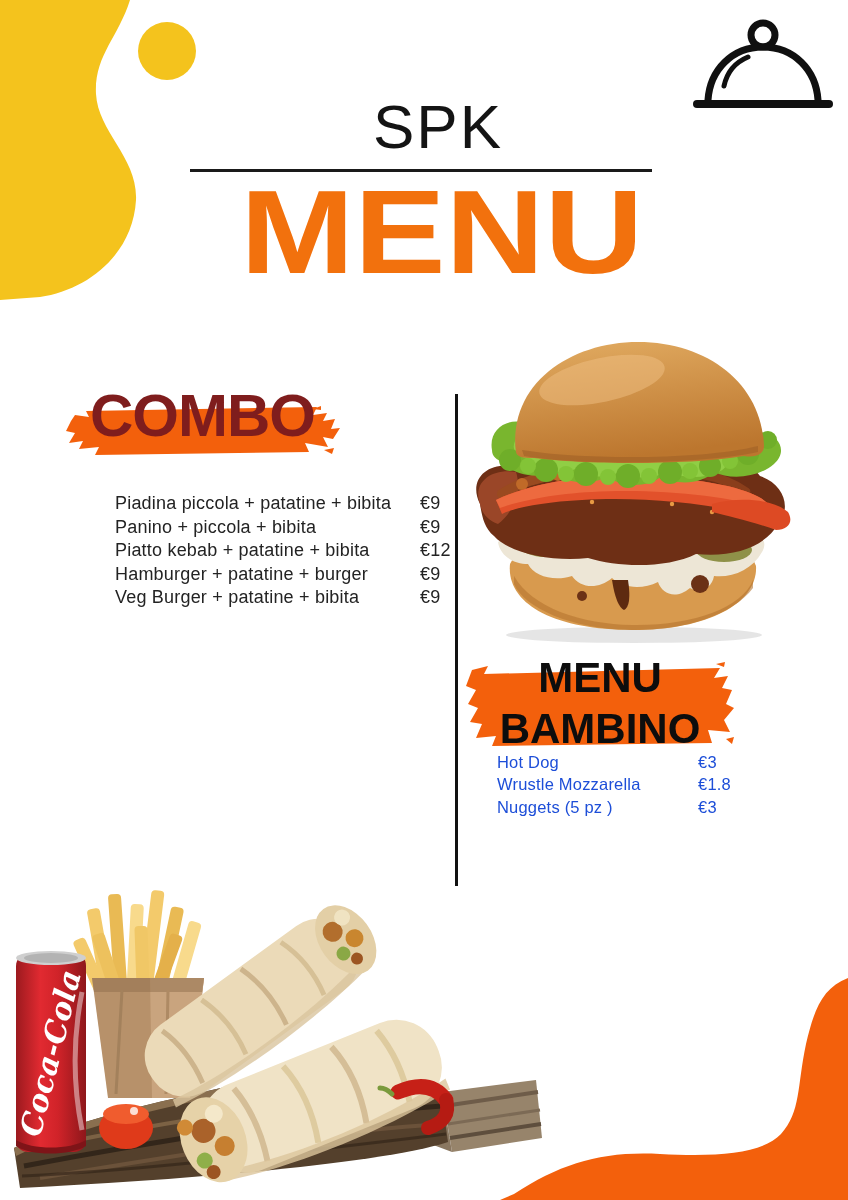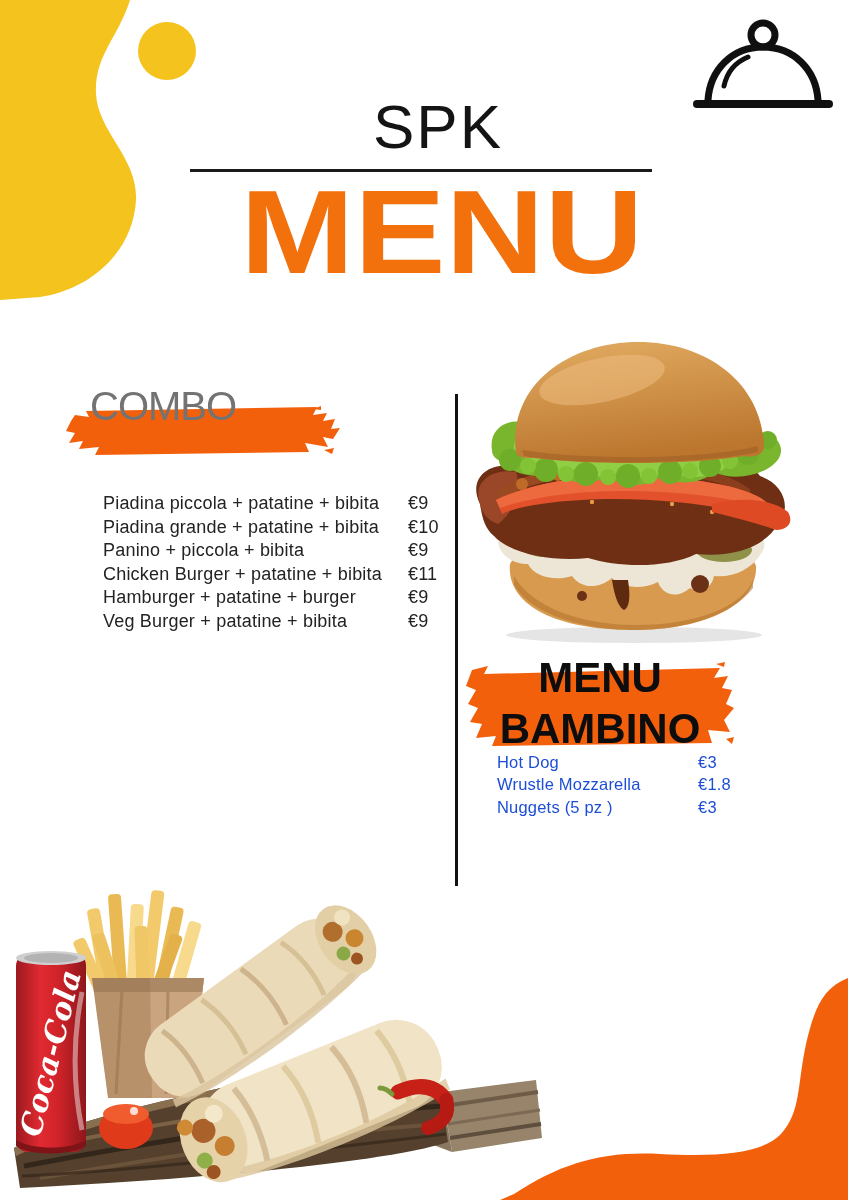--- a/index.html
+++ b/index.html
@@ -14,22 +14,22 @@
   .abs{position:absolute;}
   
   .brand{left:14px;top:96px;width:848px;text-align:center;font-size:62px;font-weight:400;
          letter-spacing:2px;color:var(--ink);line-height:1;}
   .title-divider{left:190px;top:169px;width:462px;height:3px;background:#1a1a1a;}
   .big-title{left:0;top:176px;width:848px;text-align:center;color:var(--orange-title);
              font-size:118px;font-weight:800;line-height:0.95;}
   .big-title .stretch{display:inline-block;transform:translateX(18px) scaleX(1.16);transform-origin:center;}
   
   .combo-brush{left:65px;top:403px;width:277px;height:56px;}
-  .combo-heading{left:90px;top:386px;font-size:40px;font-weight:400;letter-spacing:-1px;color:#737373;line-height:1;}
-  .combo-list{left:103px;top:492px;width:346px;}
+  .combo-heading{left:90px;top:386px;font-size:60px;font-weight:700;letter-spacing:-1px;color:#7f1d1d;line-height:1;}
+  .combo-list{left:115px;top:492px;width:346px;}
   .menu-row{display:flex;line-height:23.5px;font-size:18px;letter-spacing:.2px;color:#232323;}
   .menu-row .nm{flex:0 0 305px;white-space:nowrap;}
   .menu-row .pr{flex:1;white-space:nowrap;}
   
   .v-divider{left:455px;top:394px;width:3px;height:492px;background:#121212;}
   
   .bambino-brush{left:464px;top:660px;width:272px;height:92px;}
   .bambino-heading{left:464px;top:652px;width:272px;text-align:center;font-size:42px;font-weight:800;
                    color:#0d0d0d;line-height:51px;}
   .bambino-list{left:497px;top:751px;width:246px;}
@@ -68,30 +68,26 @@
     <path class="fill-brush" d="M259,47 l10,-2 l-2,6 Z M248,6 l8,-3 l0,4 Z"></path>
   </svg>
   <div class="abs combo-heading">COMBO</div>
 
   <div class="abs combo-list">
     <div class="menu-row">
         <span class="nm">Piadina piccola + patatine + bibita</span>
         <span class="pr">€9</span>
       </div>
     <div class="menu-row">
-        <span class="nm">Piadina grande + patatine + bibita</span>
-        <span class="pr">€10</span>
-      </div>
-    <div class="menu-row">
         <span class="nm">Panino + piccola + bibita</span>
         <span class="pr">€9</span>
       </div>
     <div class="menu-row">
-        <span class="nm">Chicken Burger + patatine + bibita</span>
-        <span class="pr">€11</span>
+        <span class="nm">Piatto kebab + patatine + bibita</span>
+        <span class="pr">€12</span>
       </div>
     <div class="menu-row">
         <span class="nm">Hamburger + patatine + burger</span>
         <span class="pr">€9</span>
       </div>
     <div class="menu-row">
         <span class="nm">Veg Burger + patatine + bibita</span>
         <span class="pr">€9</span>
       </div>
   </div>

